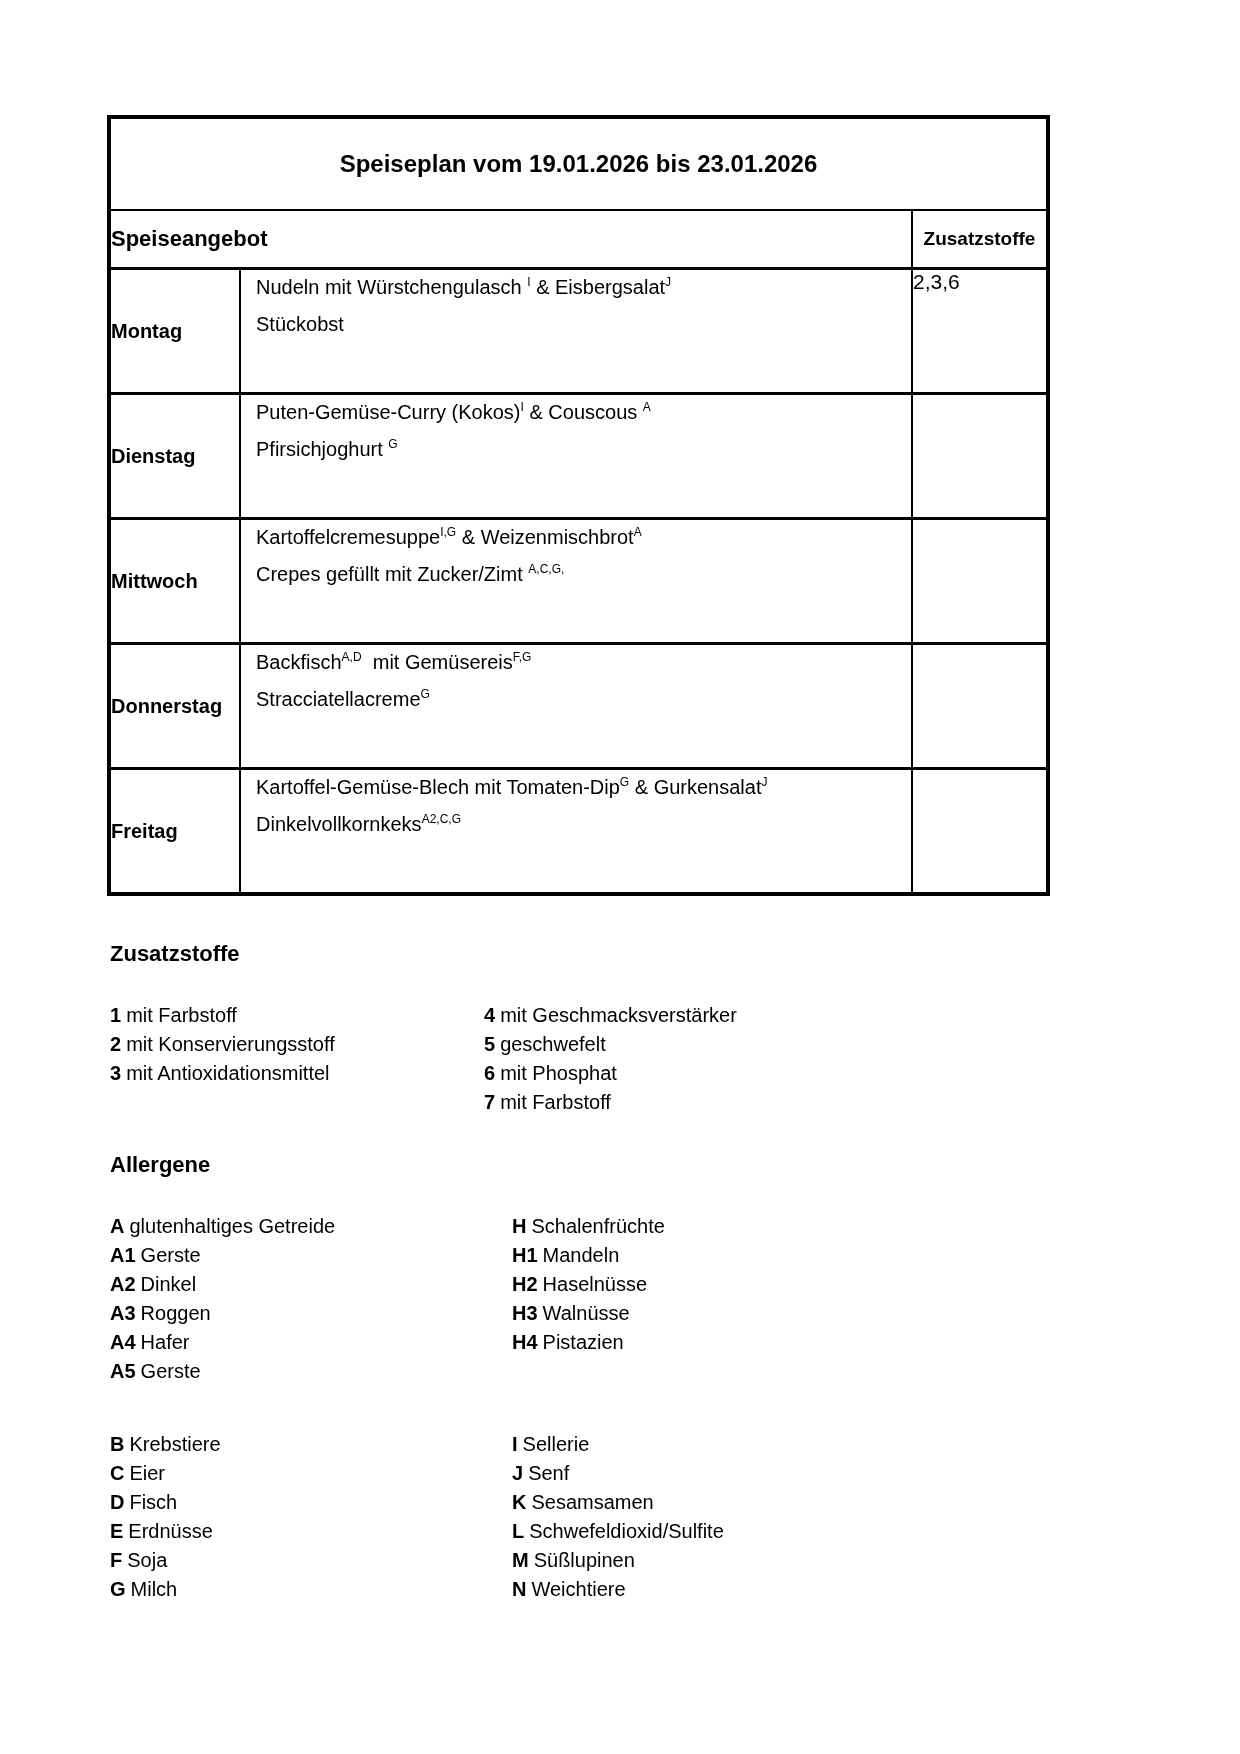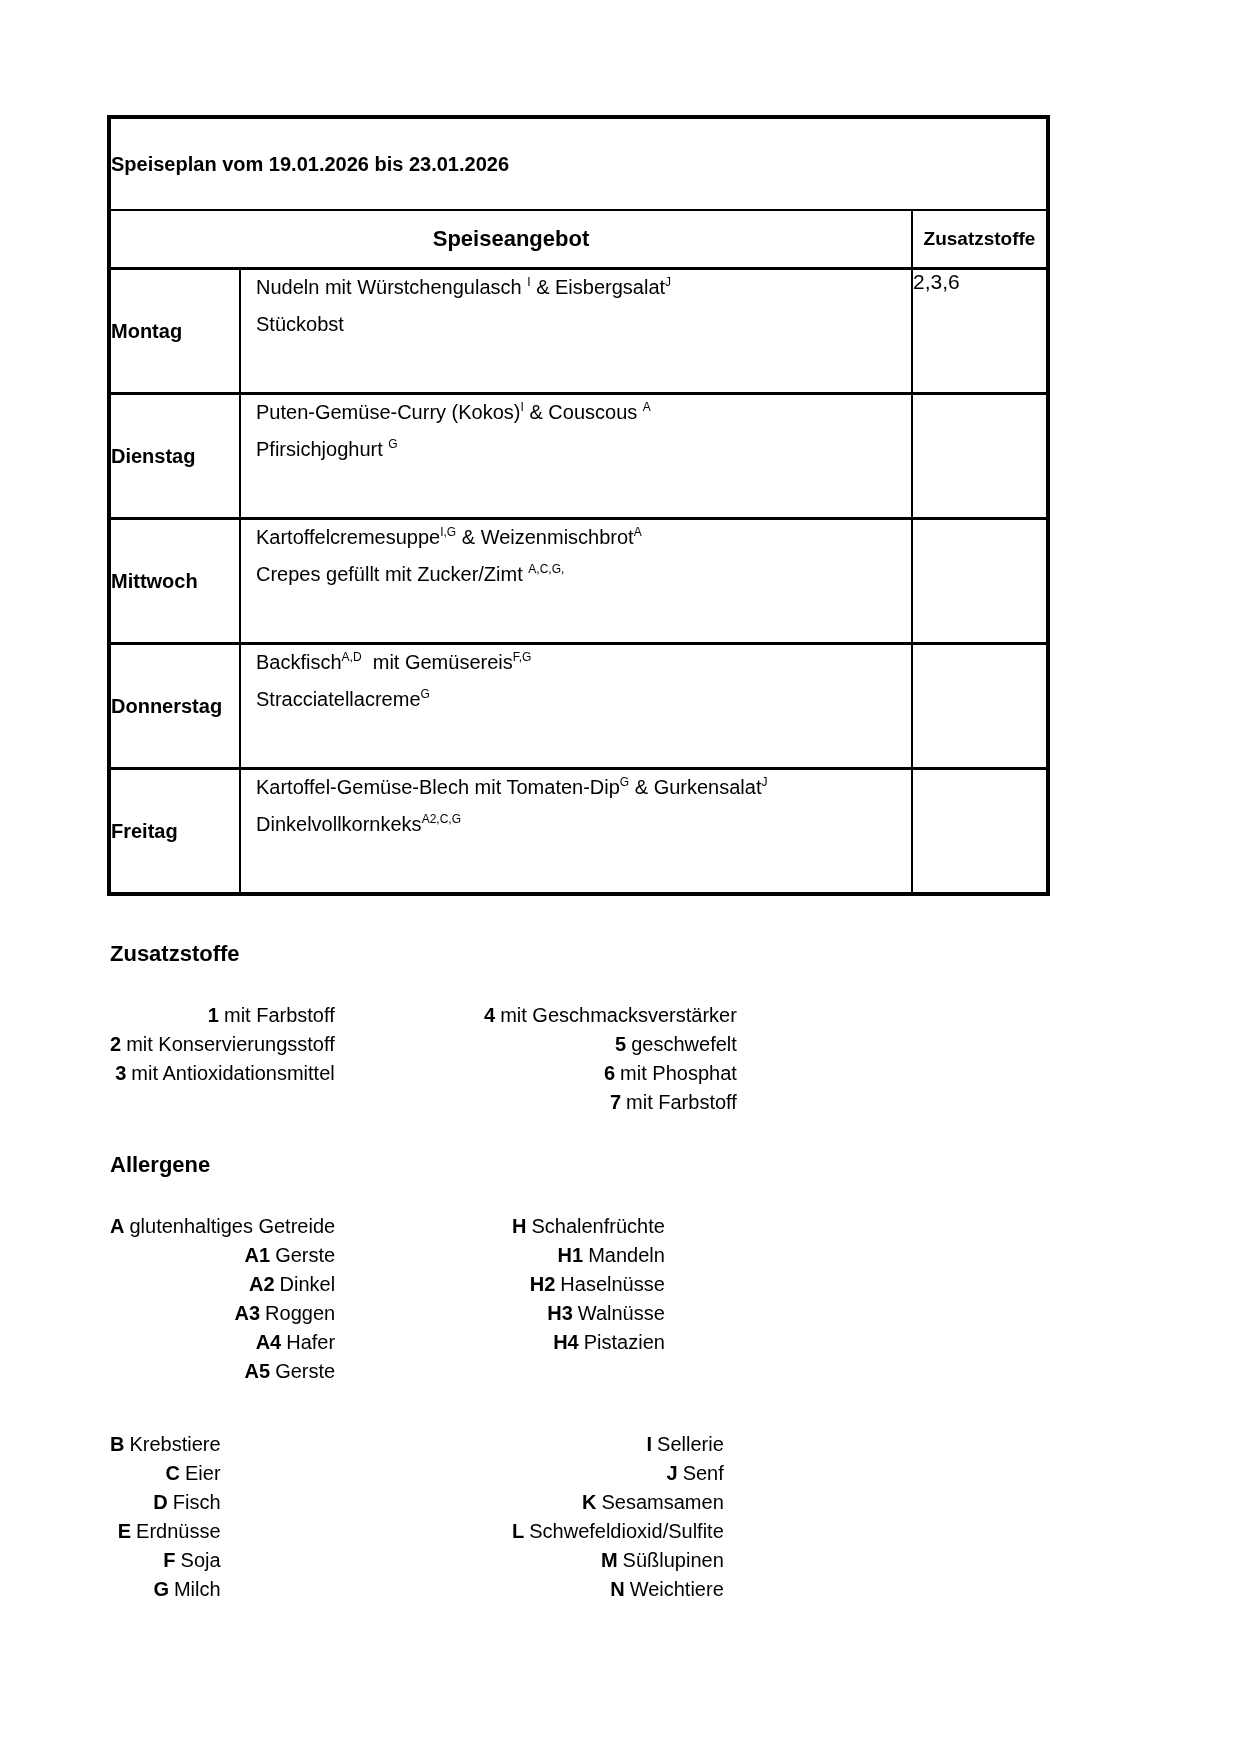--- a/index.html
+++ b/index.html
@@ -15,27 +15,27 @@
   table.menu-table {
     position: absolute; left: 107px; top: 115px;
     width: 939px;
     border-collapse: collapse; table-layout: fixed;
     border: 4px solid #000;
   }
   table.menu-table td { padding: 0; }
 
   td.title-cell {
     height: 90px;
-    vertical-align: middle;
-    font-size: 20px; font-weight: bold;
+    text-align: center; vertical-align: middle;
+    font-size: 24px; font-weight: bold;
     border-bottom: 2px solid #000;
   }
   td.menu-head-cell {
     height: 56px;
-    text-align: center; vertical-align: middle;
+    vertical-align: middle;
     font-size: 22px; font-weight: bold;
     border-right: 2px solid #000;
     border-bottom: 3px solid #000;
   }
   td.add-head-cell {
     text-align: center; vertical-align: middle;
     font-size: 19px; font-weight: bold;
     border-bottom: 3px solid #000;
   }
   tr.day-row td { height: 122px; border-top: 3px solid #000; }
@@ -62,21 +62,21 @@
     font-size: 21px;
   }
 
   
   .section-heading {
     position: absolute; left: 110px;
     font-size: 22px; font-weight: bold;
     line-height: 26px;
   }
   .legend-col { position: absolute; font-size: 20px; }
-  .legend-item { line-height: 29px; height: 29px; text-align: right; }
+  .legend-item { line-height: 29px; height: 29px; }
   .legend-item b { font-weight: bold; }
   .legend-item .sep { display: inline-block; width: 5px; }
 </style>
 </head>
 <body>
 
 <table class="menu-table">
   <colgroup>
     <col style="width:131px">
     <col style="width:672px">

